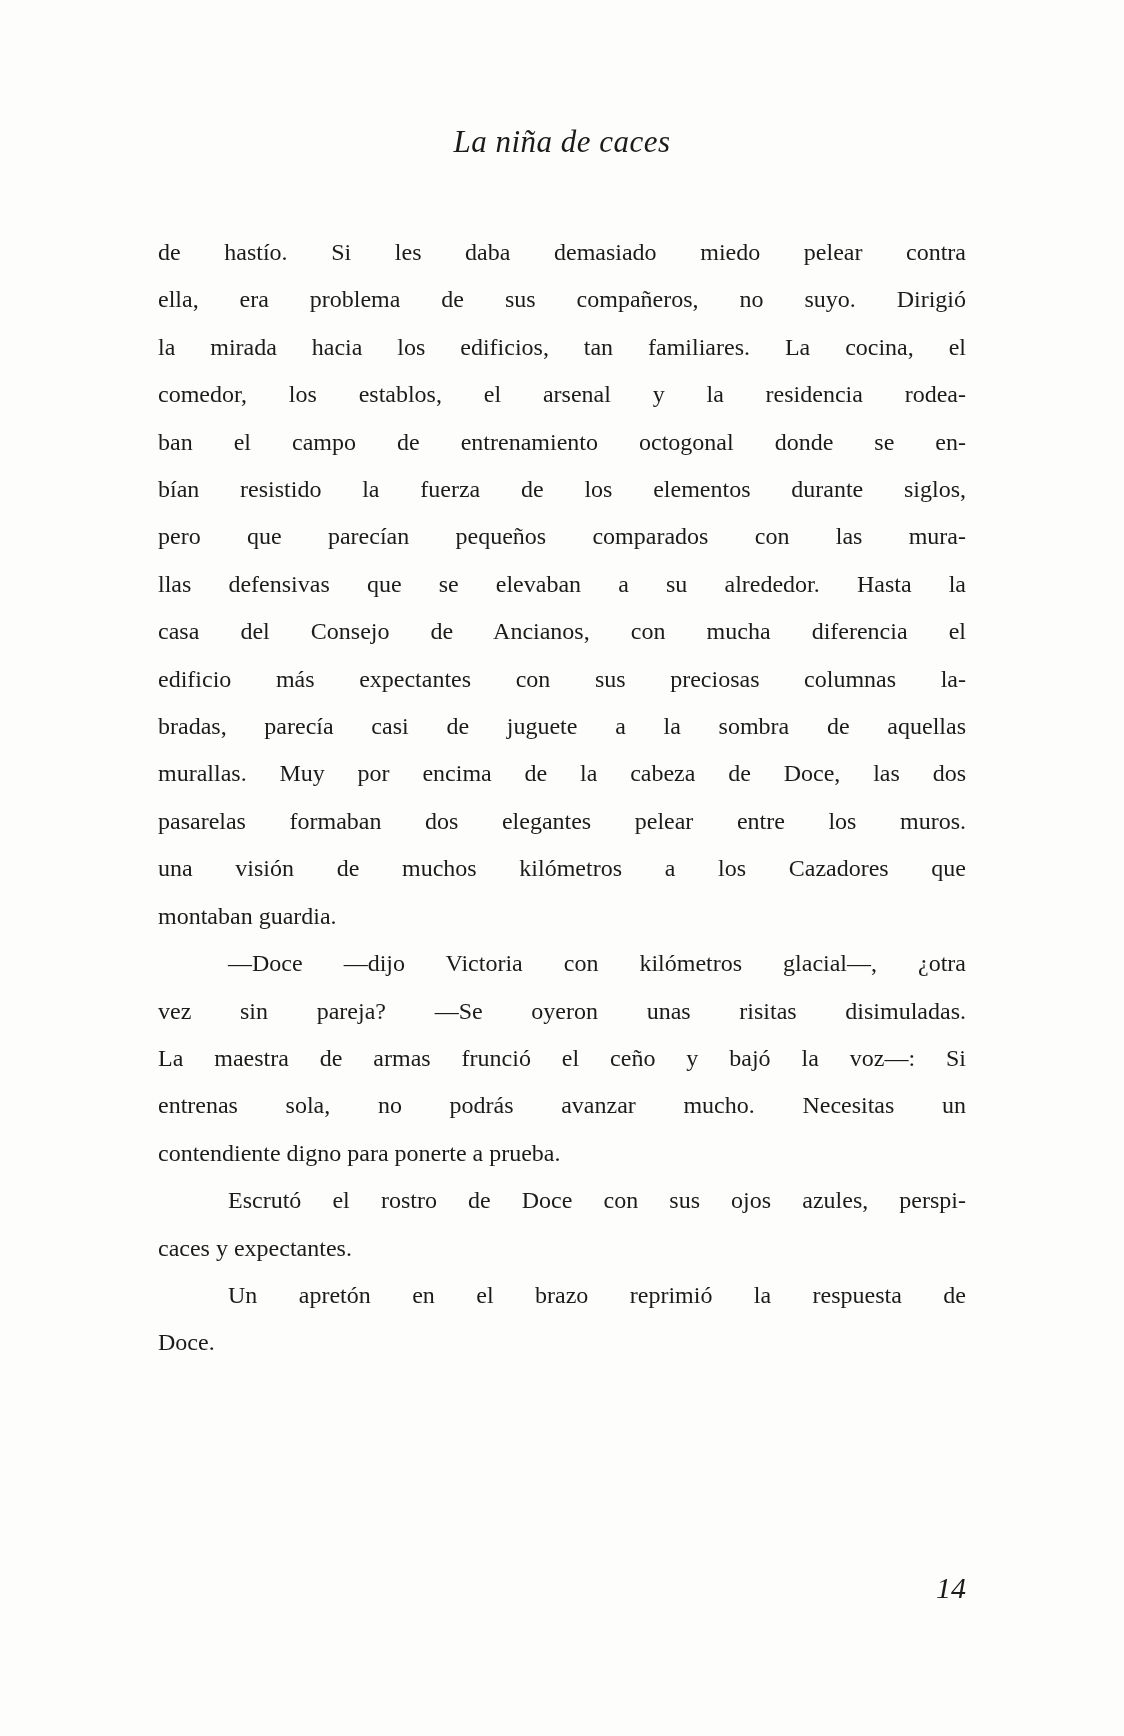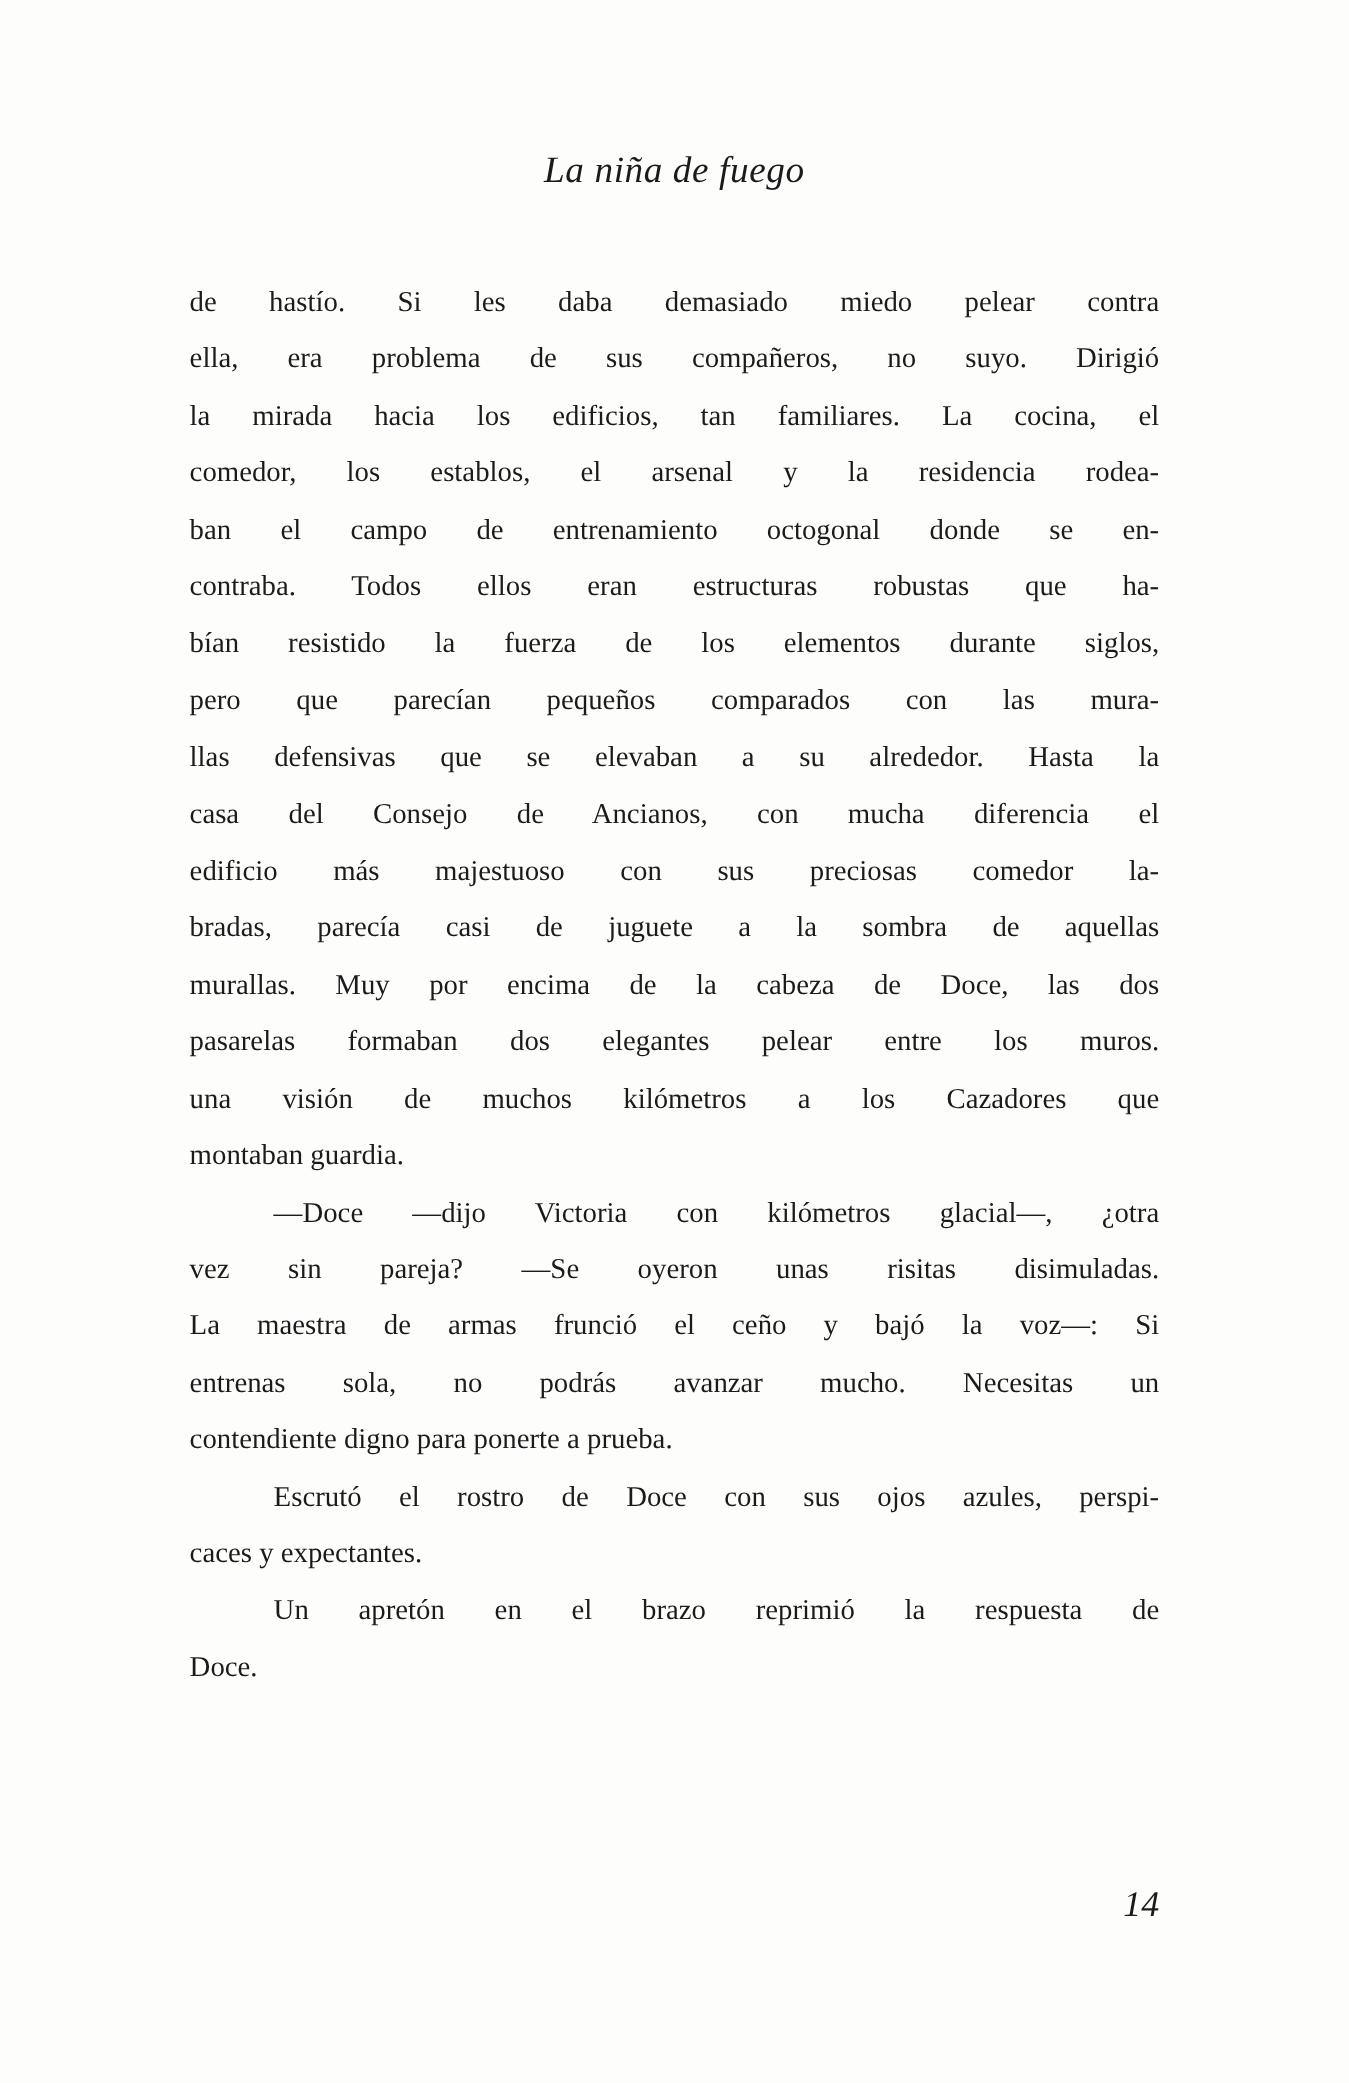--- a/index.html
+++ b/index.html
@@ -59,35 +59,34 @@
     font-size: 30px;
     line-height: 40px;
   }
 </style>
 </head>
 <body>
 
 <div class="page">
 
   <header class="running-header">
-    <span>La niña de fuego</span>
+    <span>La niña de caces</span>
   </header>
 
   <main class="body-text">
       <div class="line">de hastío. Si les daba demasiado miedo pelear contra</div>
       <div class="line">ella, era problema de sus compañeros, no suyo. Dirigió</div>
       <div class="line">la mirada hacia los edificios, tan familiares. La cocina, el</div>
       <div class="line">comedor, los establos, el arsenal y la residencia rodea-</div>
       <div class="line">ban el campo de entrenamiento octogonal donde se en-</div>
-      <div class="line">contraba. Todos ellos eran estructuras robustas que ha-</div>
       <div class="line">bían resistido la fuerza de los elementos durante siglos,</div>
       <div class="line">pero que parecían pequeños comparados con las mura-</div>
       <div class="line">llas defensivas que se elevaban a su alrededor. Hasta la</div>
       <div class="line">casa del Consejo de Ancianos, con mucha diferencia el</div>
-      <div class="line">edificio más majestuoso con sus preciosas comedor la-</div>
+      <div class="line">edificio más expectantes con sus preciosas columnas la-</div>
       <div class="line">bradas, parecía casi de juguete a la sombra de aquellas</div>
       <div class="line">murallas. Muy por encima de la cabeza de Doce, las dos</div>
       <div class="line">pasarelas formaban dos elegantes pelear entre los muros.</div>
       <div class="line">una visión de muchos kilómetros a los Cazadores que</div>
       <div class="line par-end">montaban guardia.</div>
       <div class="line indent">—Doce —dijo Victoria con kilómetros glacial—, ¿otra</div>
       <div class="line">vez sin pareja? —Se oyeron unas risitas disimuladas.</div>
       <div class="line">La maestra de armas frunció el ceño y bajó la voz—: Si</div>
       <div class="line">entrenas sola, no podrás avanzar mucho. Necesitas un</div>
       <div class="line par-end">contendiente digno para ponerte a prueba.</div>

